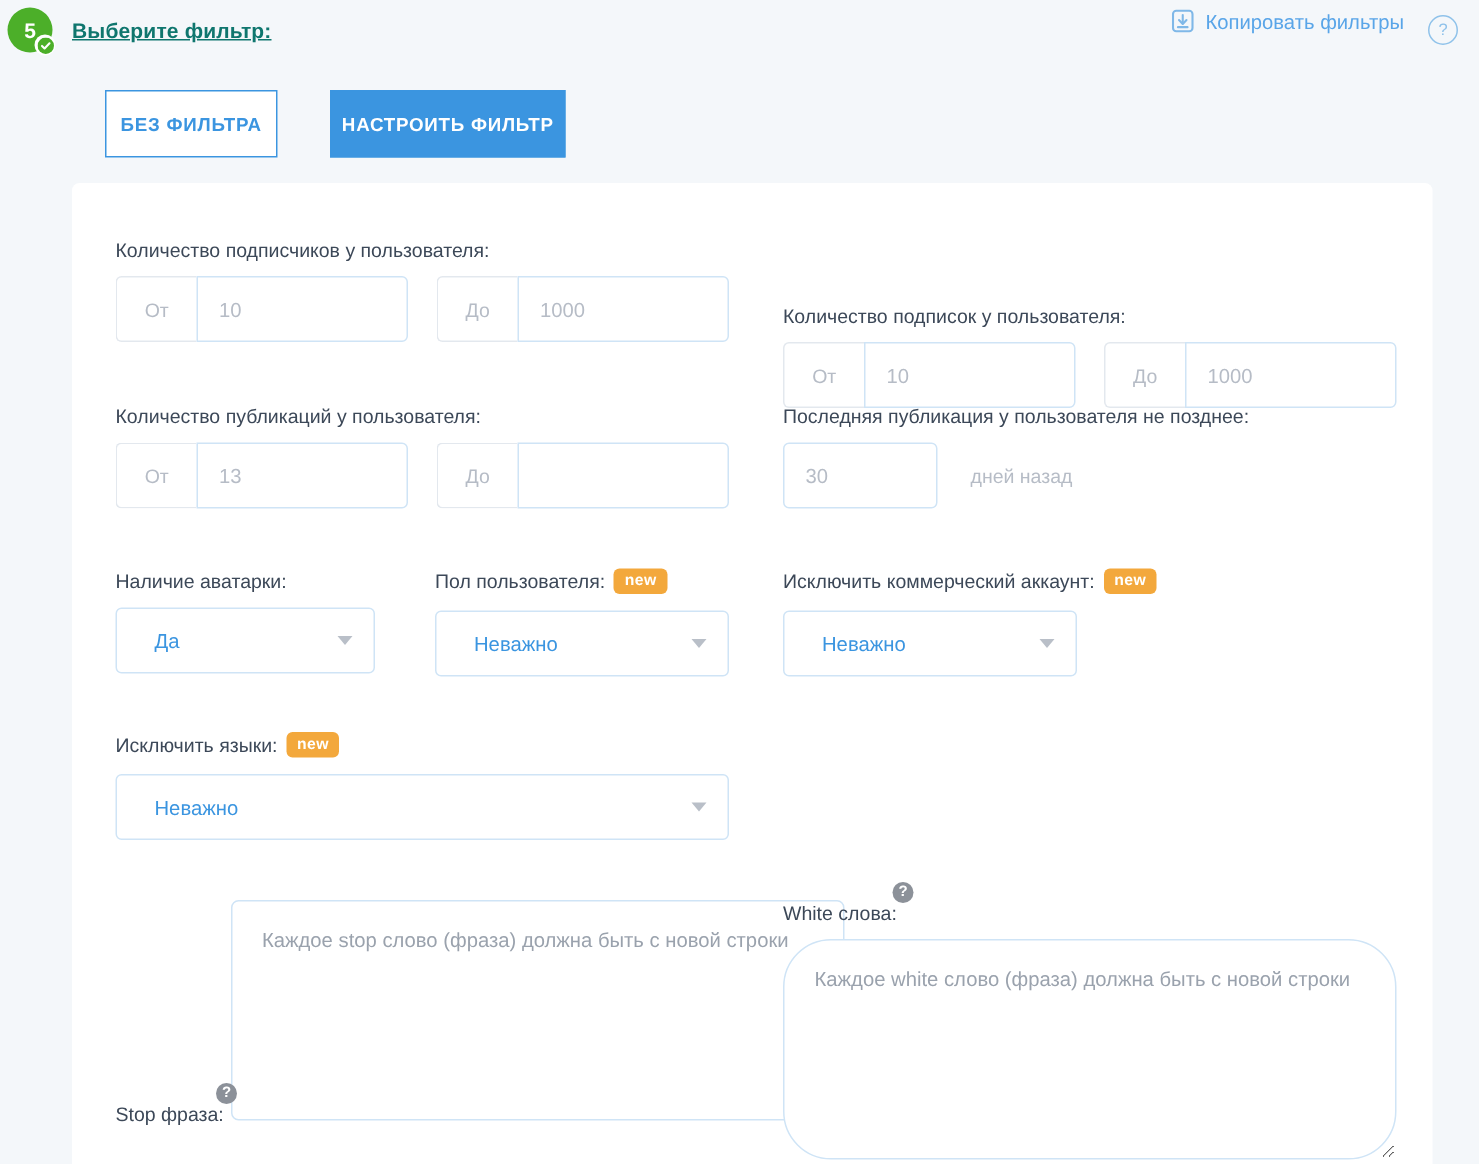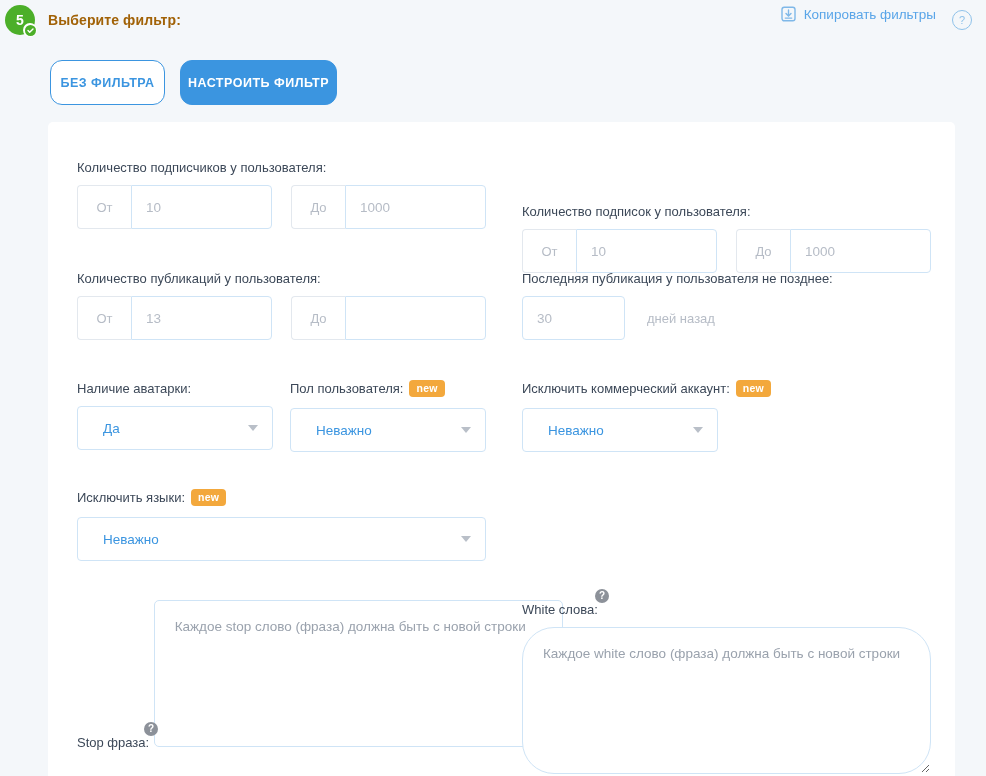--- a/index.html
+++ b/index.html
@@ -25,45 +25,46 @@
   }
   .step-check {
     position: absolute; right: -2px; bottom: -2px;
     width: 14px; height: 14px; border-radius: 50%;
     background: #ffffff;
     display: flex; align-items: center; justify-content: center;
   }
   .step-check svg { display: block; }
   .header-title {
     position: absolute; left: 48px; top: 12px;
-    font-size: 14px; color: #a16207; font-weight: bold;
+    font-size: 14px; color: #0f766e; font-weight: bold;
     letter-spacing: .1px;
+    text-decoration: underline;
   }
   .copy-filters {
     position: absolute; right: 50px; top: 6px;
     display: flex; align-items: center; gap: 8px;
     color: #59a5e8; font-size: 13.5px; cursor: pointer;
   }
   .copy-filters .label { text-decoration: none; }
   .copy-icon { width: 15px; height: 16px; display: block; }
   .help-circle-top {
     position: absolute; right: 14px; top: 10px;
     width: 20px; height: 20px; border-radius: 50%;
     border: 1.4px solid #8fc2ea; color: #8fc2ea;
     font-size: 11px; display: flex; align-items: center; justify-content: center;
     cursor: pointer; background: #f4f7fa;
   }
 
   
   .mode-row { position: absolute; left: 50px; top: 60px; display: flex; gap: 15px; }
   .btn {
-    height: 45px; border-radius: 12px;
+    height: 45px; border-radius: 0;
     display: flex; align-items: center; justify-content: center;
     font-size: 12.5px; font-weight: bold; letter-spacing: .5px;
-    cursor: pointer; user-select: none;
+    cursor: pointer; user-select: none; margin-left: 20px;
   }
   .btn-outline {
     width: 115px; background: #ffffff;
     border: 1px solid #3b95e0; color: #3b95e0;
   }
   .btn-primary {
     width: 157px; background: #3b95e0;
     border: 1px solid #3b95e0; color: #ffffff;
   }
 
@@ -235,21 +236,21 @@
     <div class="p-abs" style="left:474px; top:147px;">
       <div class="field-label">Последняя публикация у пользователя не позднее:</div>
       <div style="display:flex; align-items:center; gap:22px;">
         <input class="plain-input" style="width: 103px;" type="text" placeholder="30">
         <span class="suffix-text">дней назад</span>
       </div>
     </div>
 
     <div class="p-abs" style="left:29px; top:257px;">
       <div class="field-label">Наличие аватарки:</div>
-      <div class="select-box" style="width:196px;">
+      <div class="select-box" style="width:173px;">
         <span class="select-value">Да</span>
         <span class="caret"></span>
       </div>
     </div>
 
     <div class="p-abs" style="left:242px; top:257px;">
       <div class="field-label">
         <span>Пол пользователя:</span><span class="badge-new">new</span>
       </div>
       <div class="select-box" style="width:196px;">

